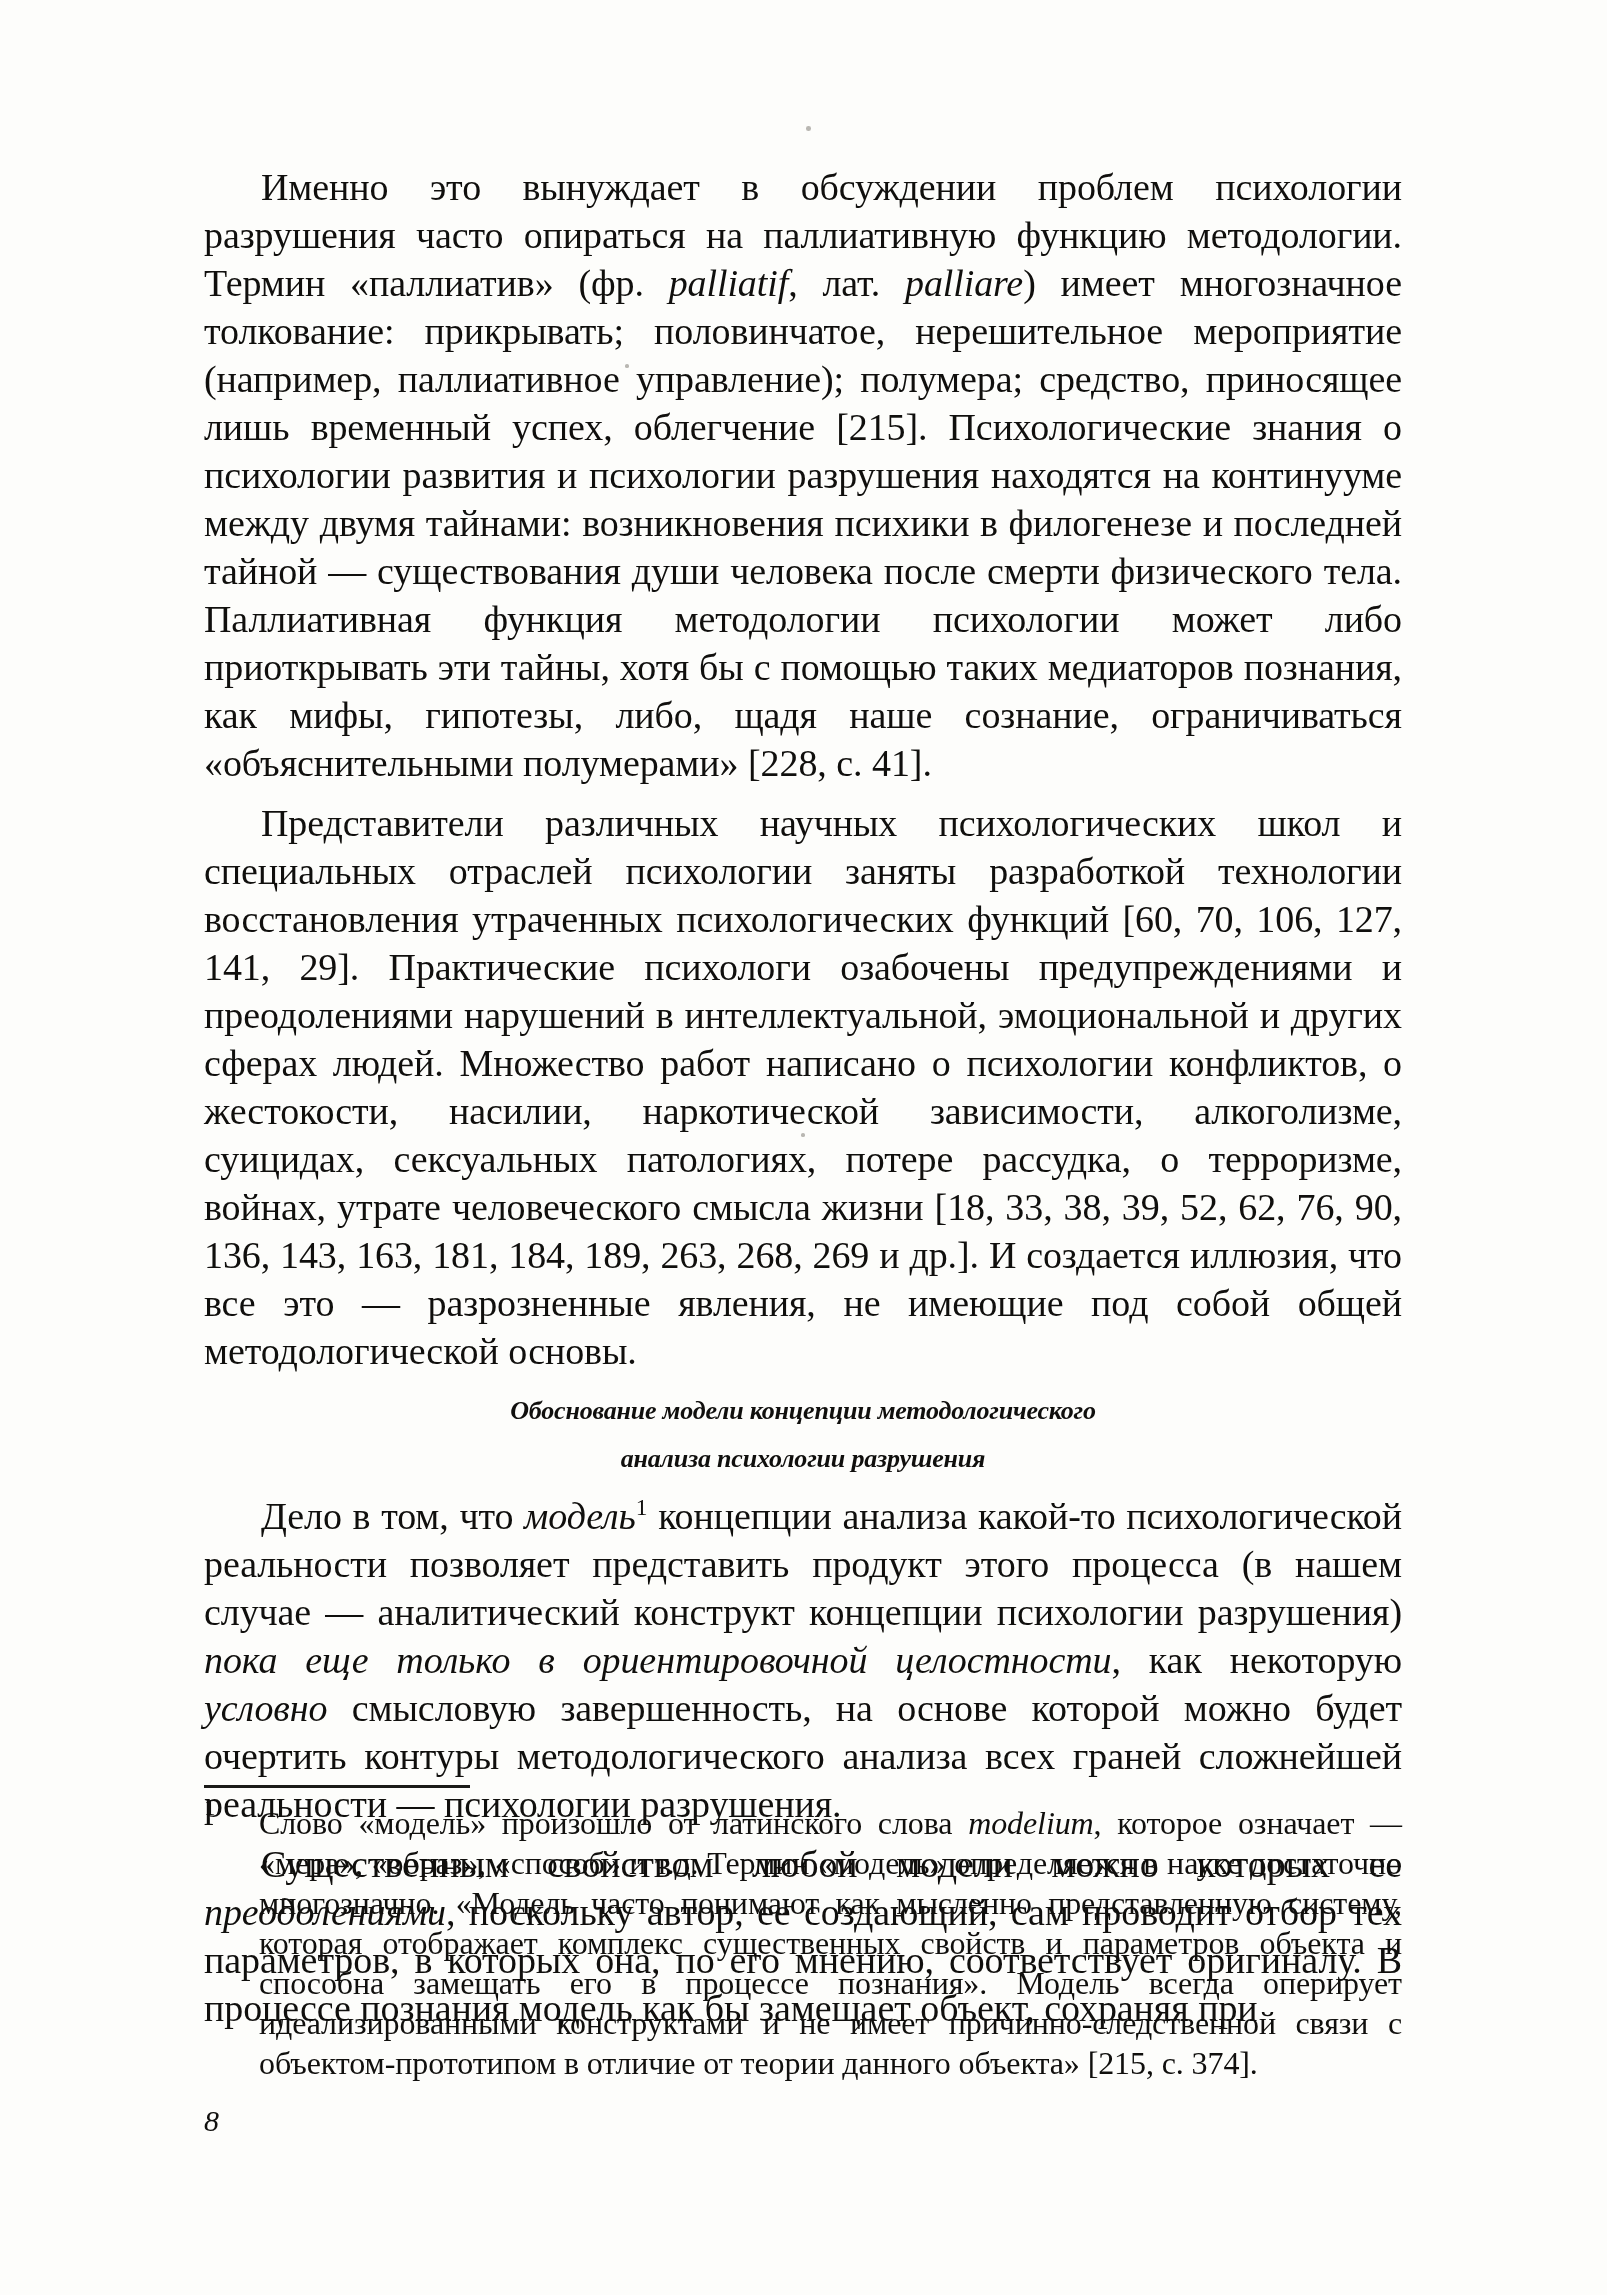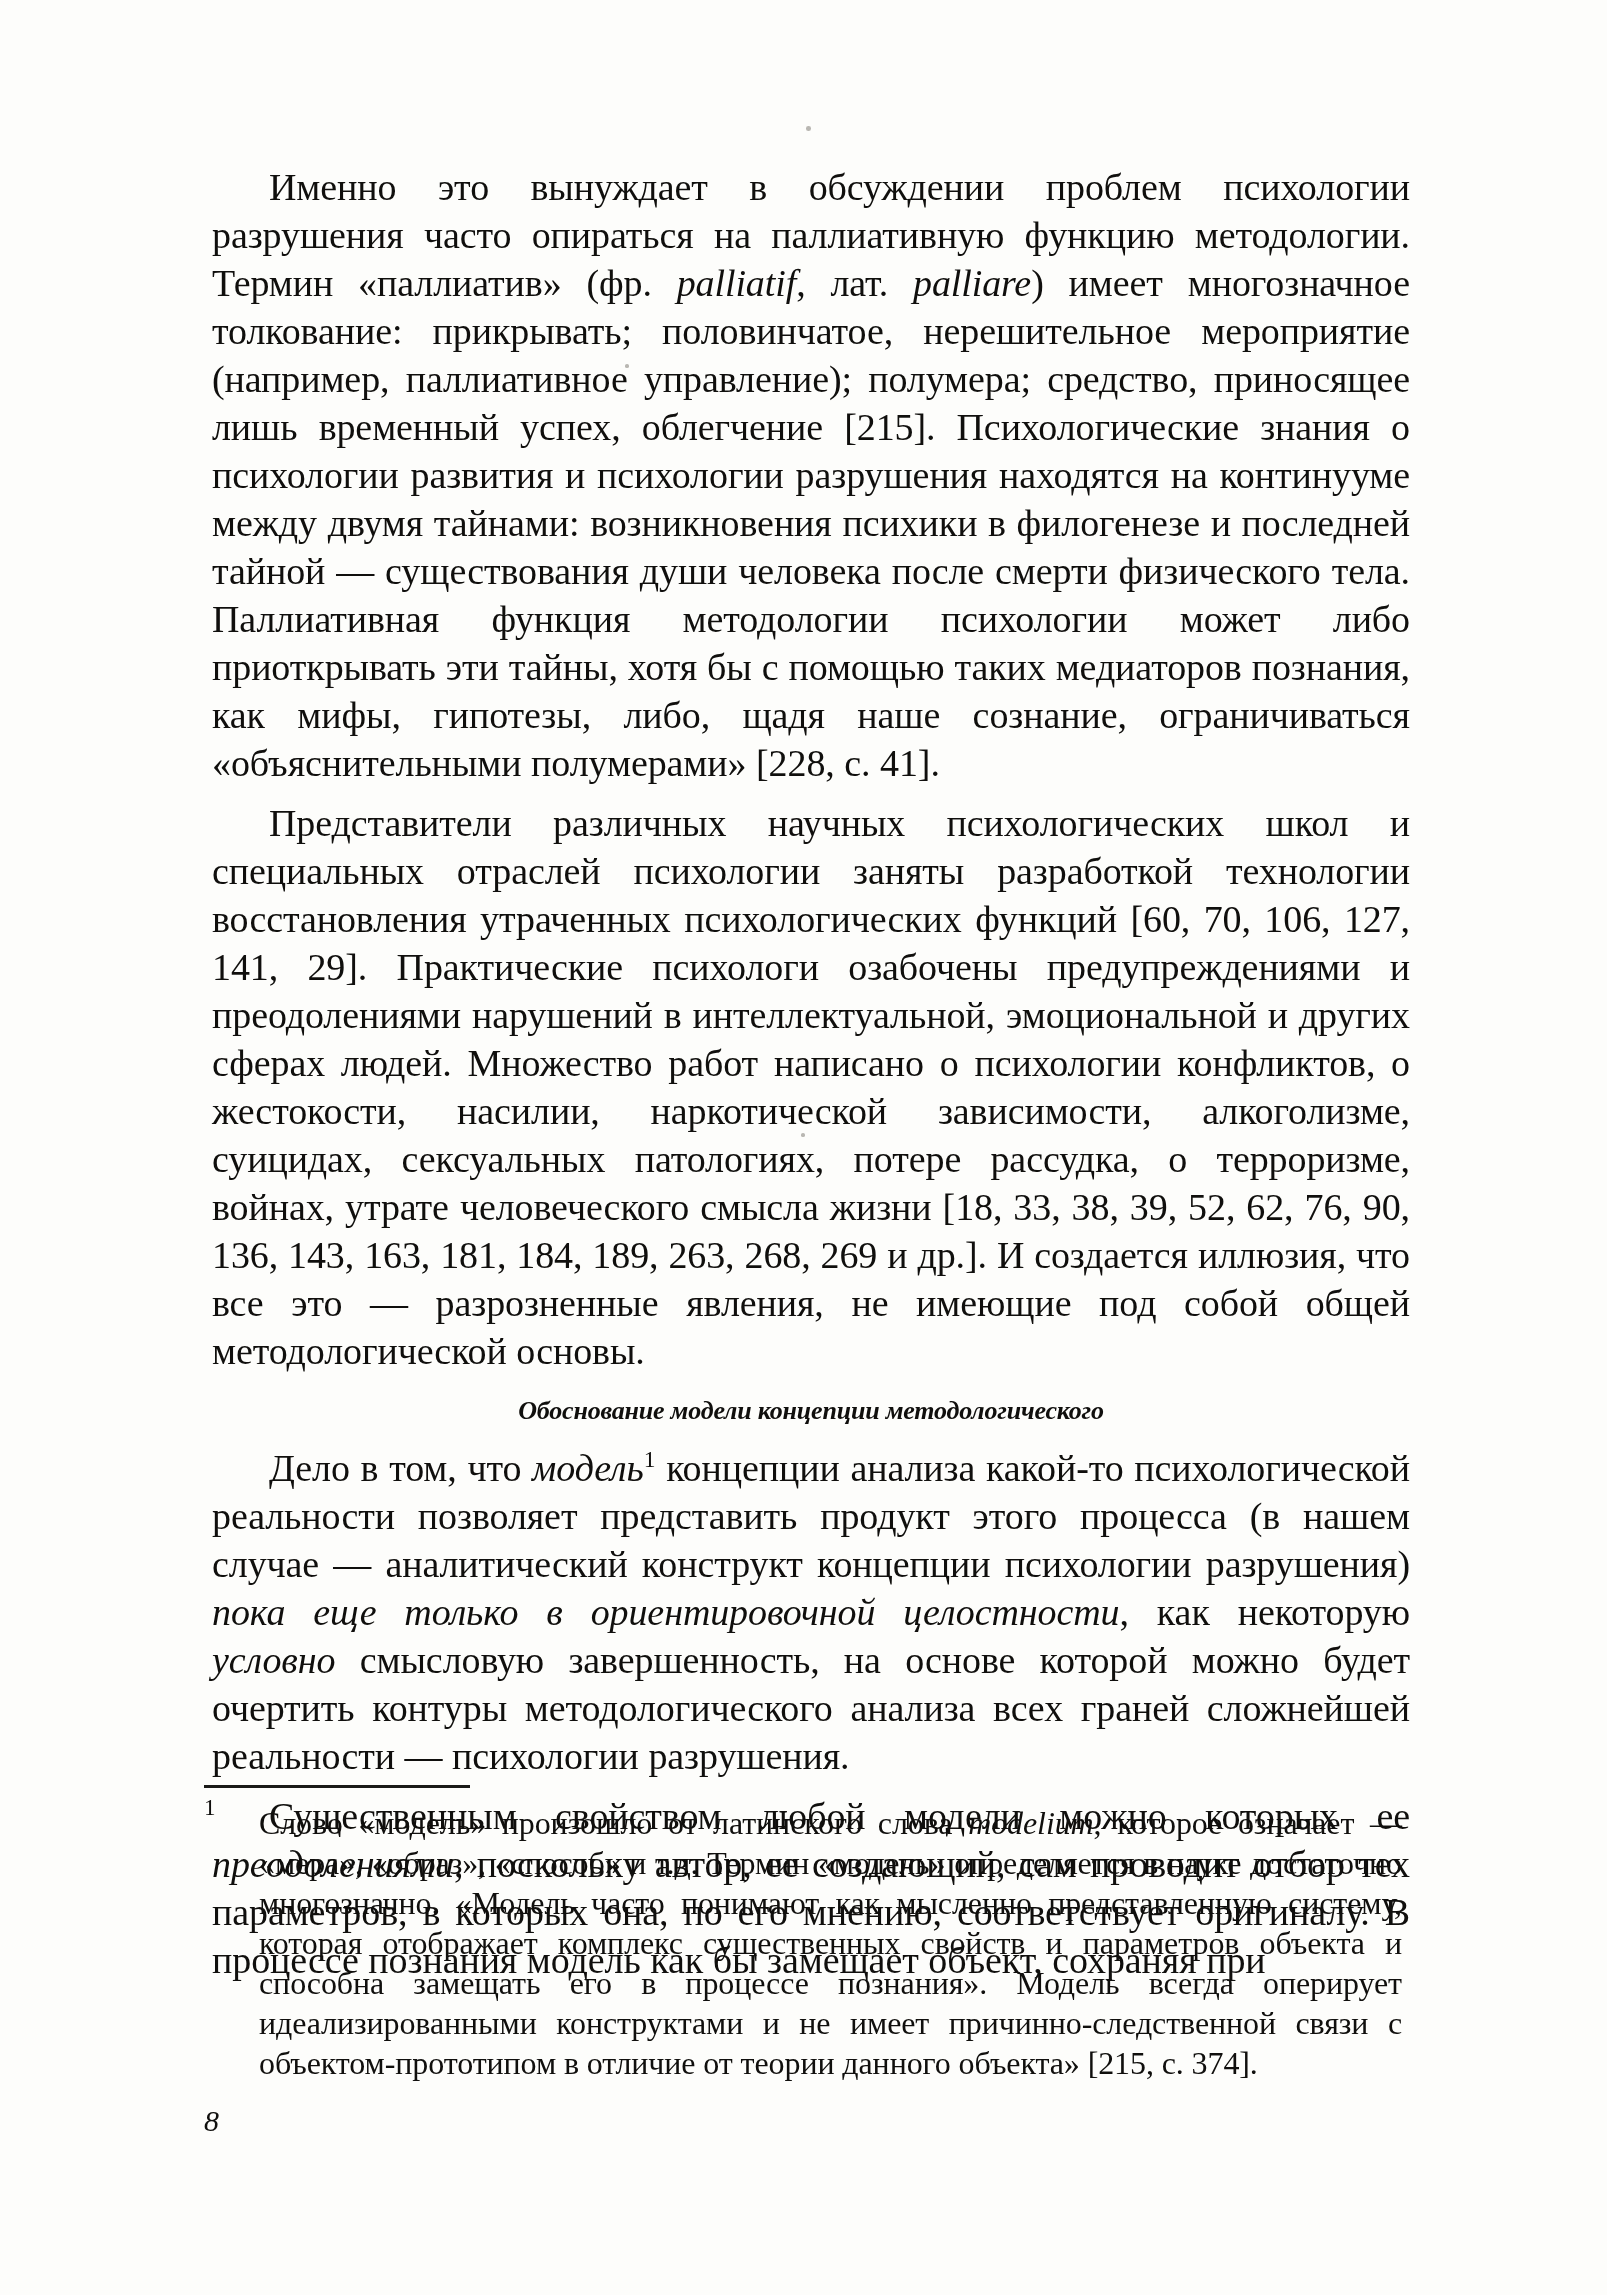--- a/index.html
+++ b/index.html
@@ -20,21 +20,21 @@
 
   
   .page {
     position: absolute;
     inset: 0;
     background: #fdfdfb;
   }
 
   .text-block {
     position: absolute;
-    left: 212px;
+    left: 204px;
     top: 163px;
     width: 1198px;
   }
 
   p.para {
     margin: 0;
     font-size: 38px;
     line-height: 48px;
     text-align: justify;
     text-justify: inter-word;
@@ -128,20 +128,21 @@
   <div class="speck" style="left:801px; top:1133px; width:3.7px; height:3.7px;"></div>
 
   <div class="text-block">
 
     <p class="para indent" id="p1"><span>Именно это вынуждает в обсуждении проблем психологии разрушения часто опираться на паллиативную функцию методологии. Термин «паллиатив» (фр. </span><em>palliatif</em><span>, лат. </span><em>palliare</em><span>) имеет многозначное толкование: прикрывать; половинчатое, нерешительное мероприятие (например, паллиативное управление); полумера; средство, приносящее лишь временный успех, облегчение [215]. Психологические знания о психологии развития и психологии разрушения находятся на континууме между двумя тайнами: возникновения психики в филогенезе и последней тайной — существования души человека после смерти физического тела. Паллиативная функция методологии психологии может либо приоткрывать эти тайны, хотя бы с помощью таких медиаторов познания, как мифы, гипотезы, либо, щадя наше сознание, ограничиваться «объяснительными полумерами» [228, с. 41].</span></p>
 
     <p class="para indent" id="p2"><span>Представители различных научных психологических школ и специальных отраслей психологии заняты разработкой технологии восстановления утраченных психологических функций [60, 70, 106, 127, 141, 29]. Практические психологи озабочены предупреждениями и преодолениями нарушений в интеллектуальной, эмоциональной и других сферах людей. Множество работ написано о психологии конфликтов, о жестокости, насилии, наркотической зависимости, алкоголизме, суицидах, сексуальных патологиях, потере рассудка, о терроризме, войнах, утрате человеческого смысла жизни [18, 33, 38, 39, 52, 62, 76, 90, 136, 143, 163, 181, 184, 189, 263, 268, 269 и др.]. И создается иллюзия, что все это — разрозненные явления, не имеющие под собой общей методологической основы.</span></p>
 
     <h2 class="section-title">
       <span class="ln">Обоснование модели концепции методологического</span>
+      <span class="ln">анализа психологии разрушения</span>
     </h2>
 
     <p class="para indent" id="p3"><span>Дело в том, что </span><em>модель</em><sup class="fn-ref">1</sup><span> концепции анализа какой-то психологической реальности позволяет представить продукт этого процесса (в нашем случае — аналитический конструкт концепции психологии разрушения) </span><em>пока еще только в ориентировочной целостности</em><span>, как некоторую </span><em>условно</em><span> смысловую завершенность, на основе которой можно будет очертить контуры методологического анализа всех граней сложнейшей реальности — психологии разрушения.</span></p>
 
     <p class="para indent" id="p4"><span>Существенным свойством любой модели можно которых ее </span><em>преодолениями</em><span>, поскольку автор, ее создающий, сам проводит отбор тех параметров, в которых она, по его мнению, соответствует оригиналу. В процессе познания модель как бы замещает объект, сохраняя при</span></p>
 
   </div>
 
   <div class="footnote-area">
     <div class="fn-rule"></div>

